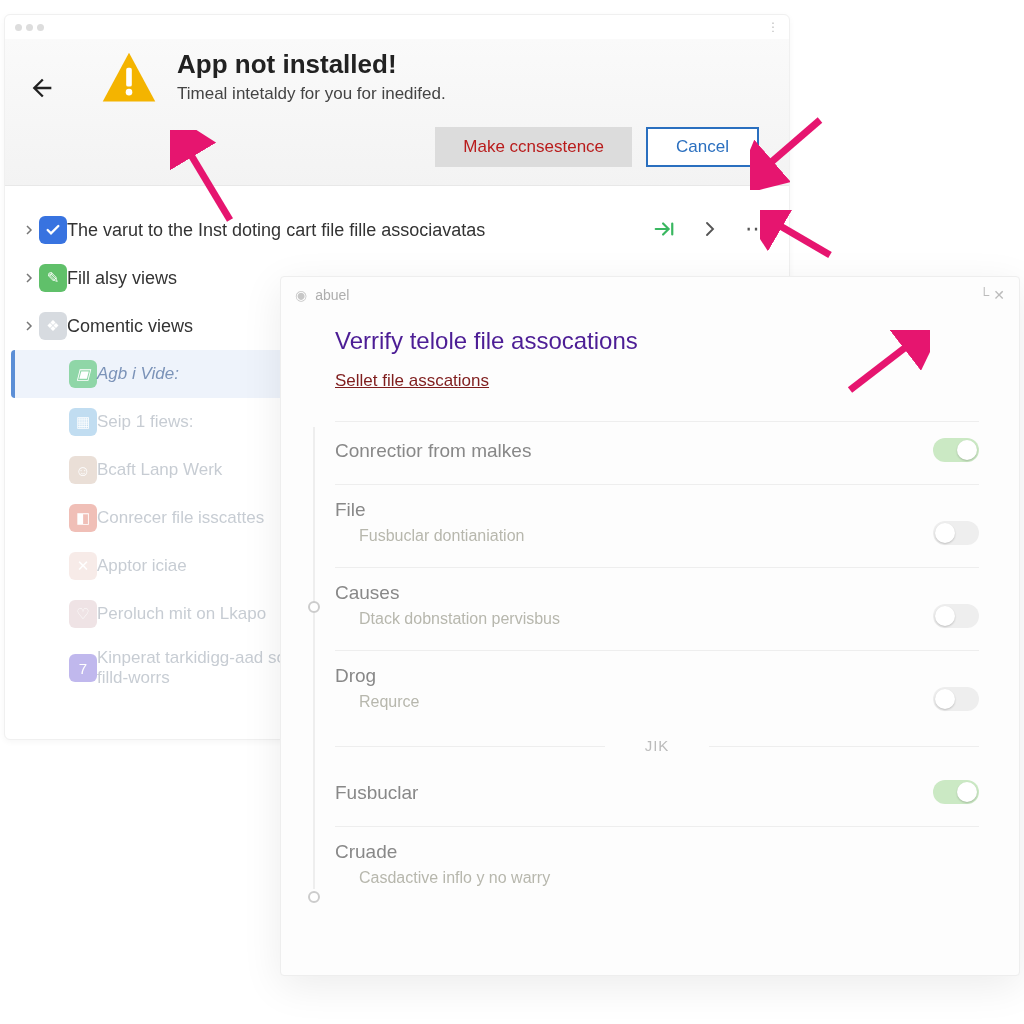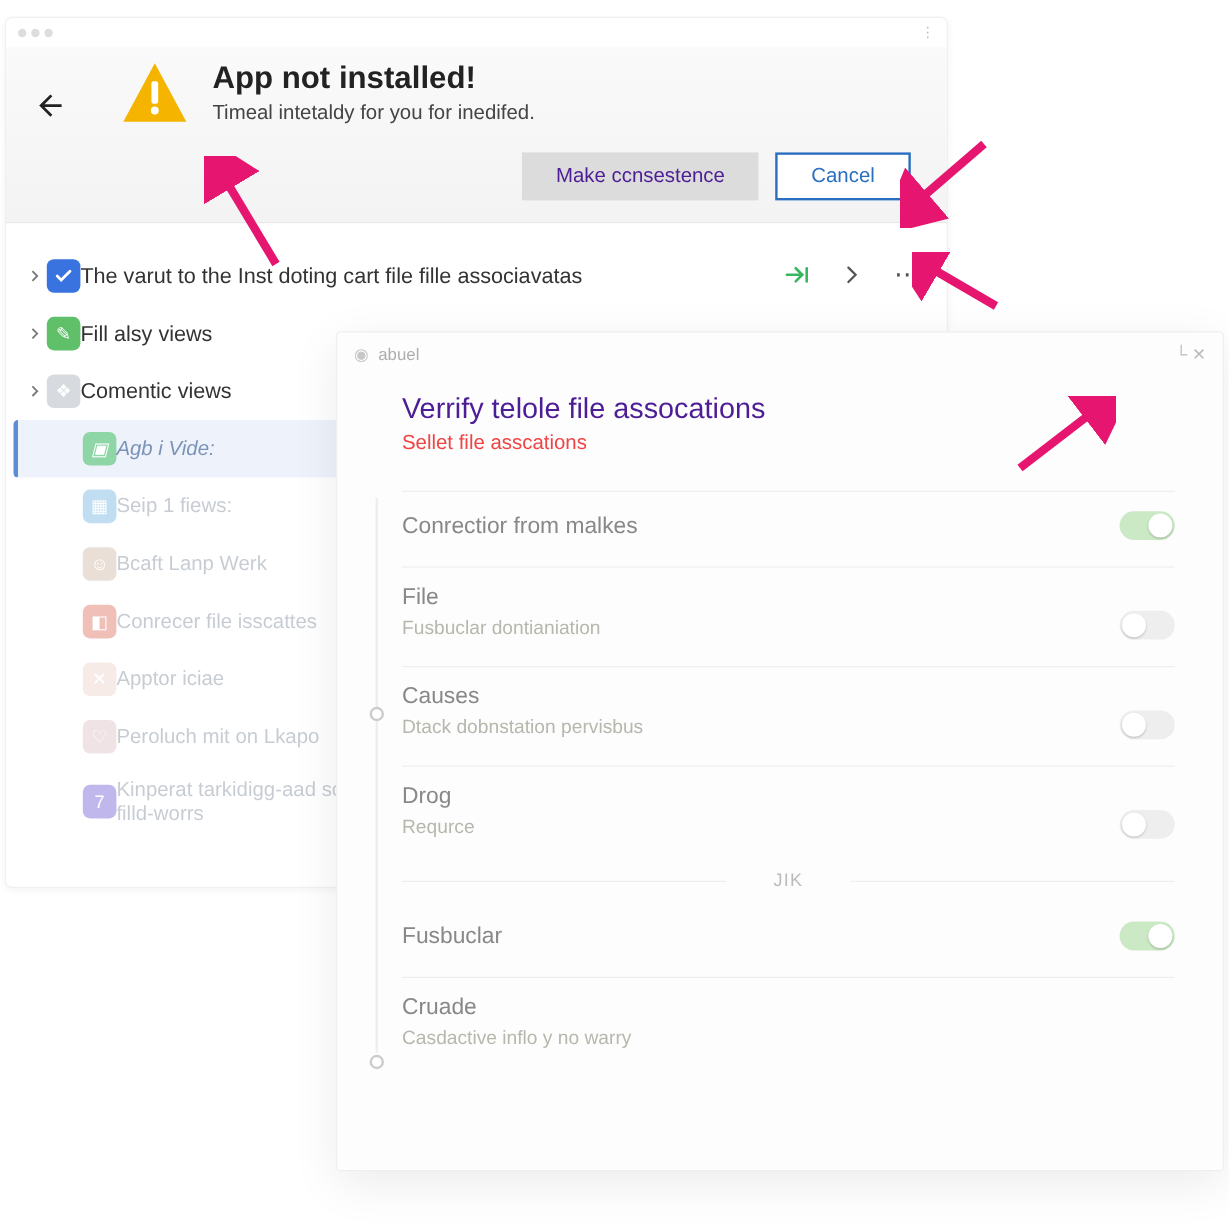--- a/index.html
+++ b/index.html
@@ -25,21 +25,21 @@
   .back-arrow {
     width:34px; height:34px; margin-top:22px; margin-right:40px;
     display:flex; align-items:center; justify-content:center;
     color:#222; cursor:pointer;
   }
   .alert-icon { width:60px; height:60px; margin-right:18px; }
   .alert-text h1 { font-size:26px; font-weight:600; color:#222; }
   .alert-text p { font-size:17px; color:#444; margin-top:4px; }
   .alert-actions { display:flex; justify-content:flex-end; gap:14px; margin-top:18px; padding-right:10px;}
   .btn { height:40px; padding:0 28px; font-size:17px; border:none; cursor:pointer; }
-  .btn-gray { background:#dcdcdc; color:#4c1d95; }
+  .btn-gray { background:#dcdcdc; color:#b91c1c; }
   .btn-primary { background:#fff; color:#2a6fbf; border:2px solid #2a6fbf;text-align:right; }
 
   .list-area { padding: 20px 10px 40px 10px; position:relative; }
   .list-row {
     display:flex; align-items:center; padding:10px 8px; font-size:18px; color:#333;
     border-radius:4px;
   }
   .list-row.sub { padding-left:54px; font-size:17px; color:#9aa4b0; }
   .list-row.sub.active { background:#eef3fb; color:#7b93b8; font-style:italic; border-left:4px solid #5b8ed6; margin-left:-4px;}
   .expander { width:16px; color:#777; }
@@ -67,34 +67,34 @@
     box-shadow: 0 10px 40px rgba(0,0,0,.08);
   }
   .modal-title {
     height:36px; display:flex; align-items:center; justify-content:space-between;
     padding:0 14px; color:#aeaeae; font-size:14px;
   }
   .modal-title .left{display:flex;align-items:center;gap:8px;}
   .modal-title .wc{width:20px;text-align:center;cursor:pointer;color:#bbb;}
   .modal-body { padding: 14px 40px 20px 54px; }
   .modal-h { font-size:24px; color:#4c1d95; font-weight:500; }
-  .modal-sub { font-size:17px; color:#ef4444; margin-top:4px; }
+  .modal-sub { font-size:17px; color:#7f1d1d; margin-top:16px;text-decoration:underline; }
 
   .settings { margin-top:30px; position:relative; }
   .settings::before{
     content:""; position:absolute; left:-22px; top:6px; bottom:20px; width:2px; background:#eee;
   }
   .step-dot{position:absolute;left:-27px;width:12px;height:12px;border:2px solid #ccc;border-radius:50%;background:#fff;}
   .setting {
     display:flex; align-items:flex-end; justify-content:space-between;
     padding:14px 0 22px 0; border-top:1px solid #eee;
   }
   .setting:first-child{border-top:none;}
   .setting .txt .t1{font-size:19px;color:#888;}
-  .setting .txt .t2{font-size:16px;color:#b7b7ad;margin-top:6px;}
+  .setting .txt .t2{font-size:16px;color:#b7b7ad;margin-top:6px;margin-left:24px;}
   .toggle{
     width:46px;height:24px;border-radius:14px;background:#eee;position:relative;flex:0 0 46px;margin-top:2px;
   }
   .toggle::after{content:"";position:absolute;width:20px;height:20px;border-radius:50%;background:#fff;top:2px;left:2px;box-shadow:0 1px 2px rgba(0,0,0,.2);}
   .toggle.on{background:#cbe9c4;}
   .toggle.on::after{left:24px;}
 
   .divider-label{
     text-align:center;color:#bbb;font-size:15px;letter-spacing:1px;position:relative;margin:4px 0 10px 0;
   }

